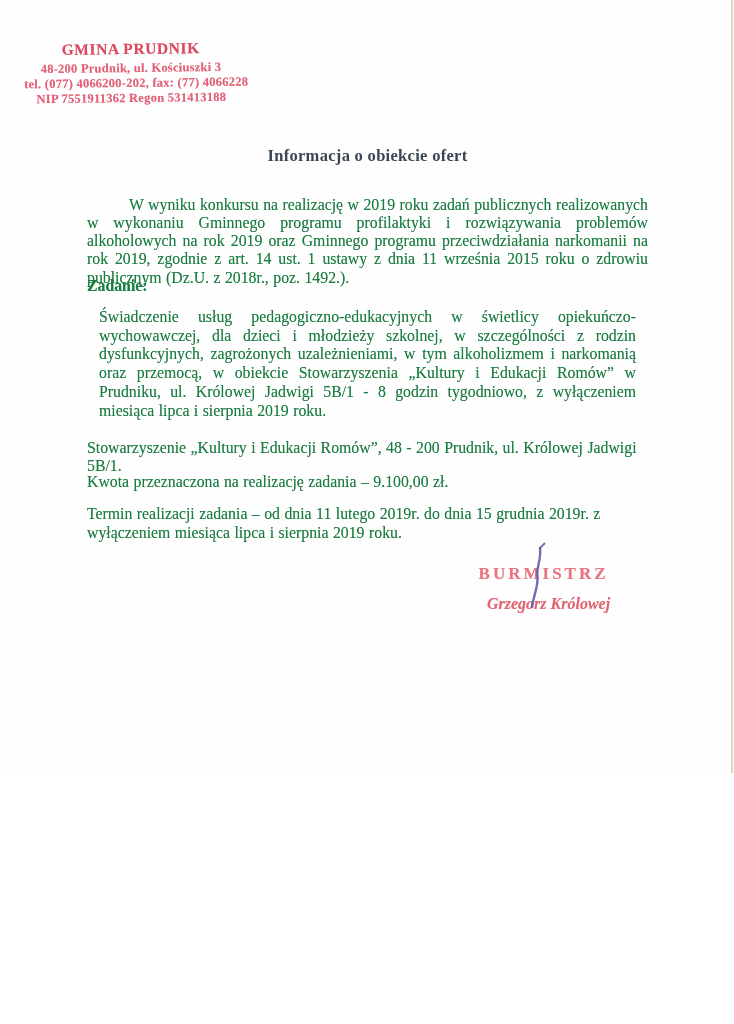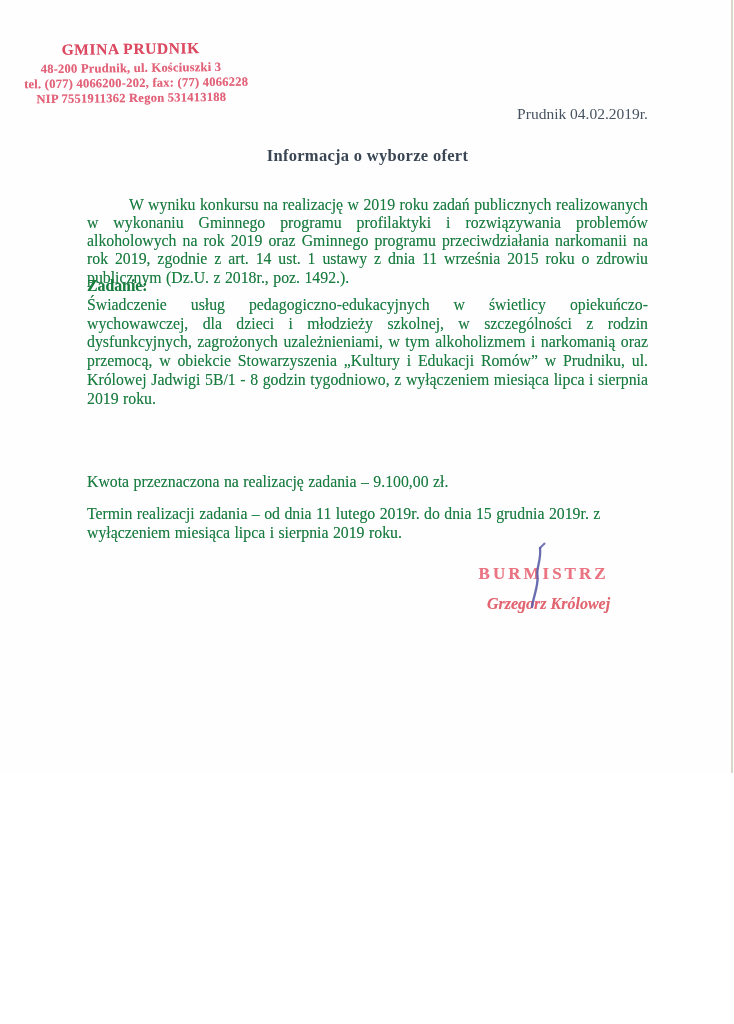--- a/index.html
+++ b/index.html
@@ -66,21 +66,21 @@
     font-size: 15.8px;
     line-height: 18.2px;
     color: #15803d;
     text-shadow: 0 0 0.35px rgba(70,82,95,0.45);
     word-spacing: 0.5px;
   }
   .justified { text-align: justify; text-align-last: left; }
   .p-intro  { top: 180px; text-indent: 42px; }
   .task-block { top: 277px; }
   .task-label { line-height: 18.6px; font-weight: bold; }
-  .task-body  { margin: 0; line-height: 18.9px; }
+  .task-body  { margin: 12px; line-height: 18.9px; }
   .p-offer-lead { top: 390px; left: 91px; }
   .p-offer  { top: 423px; }
   .p-amount { top: 457px; }
   .p-term   { top: 488px; width: 524px; line-height: 19.5px; }
 
   
   .signature { position: absolute; left: 477px; top: 564px; }
   .sig-role {
     font-weight: bold;
     font-size: 17px;
@@ -141,31 +141,31 @@
 
 <div class="page">
 
   <div class="stamp">
     <div class="stamp-org">GMINA PRUDNIK</div>
     <div class="stamp-line faded-left">48-200 Prudnik, ul. Kościuszki 3</div>
     <div class="stamp-line faded-left">tel. (077) 4066200-202, fax: (77) 4066228</div>
     <div class="stamp-line faded-left">NIP 7551911362 Regon 531413188</div>
   </div>
 
-  <div class="date-line">Prudnik 04.02.2019r.</div>
 
-  <div class="doc-title">Informacja o wyborze ofert</div>
+  <div class="doc-title">Informacja o obiekcie ofert</div>
 
   <p class="bodytext justified p-intro">W wyniku konkursu na realizację w 2019 roku zadań publicznych realizowanych w wykonaniu Gminnego programu profilaktyki i rozwiązywania problemów alkoholowych na rok 2019 oraz Gminnego programu przeciwdziałania narkomanii na rok 2019,  zgodnie z art. 14 ust. 1 ustawy  z dnia 11 września 2015 roku o zdrowiu publicznym (Dz.U. z 2018r., poz. 1492.).</p>
 
   <div class="bodytext task-block">
     <div class="task-label">Zadanie:</div>
     <p class="task-body justified">Świadczenie usług pedagogiczno-edukacyjnych w świetlicy opiekuńczo-wychowawczej, dla dzieci i młodzieży szkolnej, w szczególności z rodzin dysfunkcyjnych, zagrożonych uzależnieniami, w tym alkoholizmem i narkomanią oraz przemocą, w obiekcie Stowarzyszenia „Kultury i Edukacji Romów” w Prudniku, ul. Królowej Jadwigi 5B/1 - 8 godzin  tygodniowo, z wyłączeniem miesiąca lipca i sierpnia 2019 roku.</p>
   </div>
 
+  <p class="bodytext p-offer">Stowarzyszenie „Kultury i Edukacji Romów”, 48 - 200 Prudnik, ul. Królowej Jadwigi 5B/1.</p>
 
   <p class="bodytext p-amount">Kwota przeznaczona na realizację zadania – 9.100,00 zł.</p>
 
   <p class="bodytext p-term">Termin realizacji zadania – od dnia 11 lutego 2019r. do dnia 15 grudnia 2019r. z wyłączeniem miesiąca lipca i sierpnia  2019 roku.</p>
 
   <div class="signature">
     <div class="sig-role">BURMISTRZ</div>
     <div class="sig-name">Grzegorz Królowej</div>
   </div>
 

